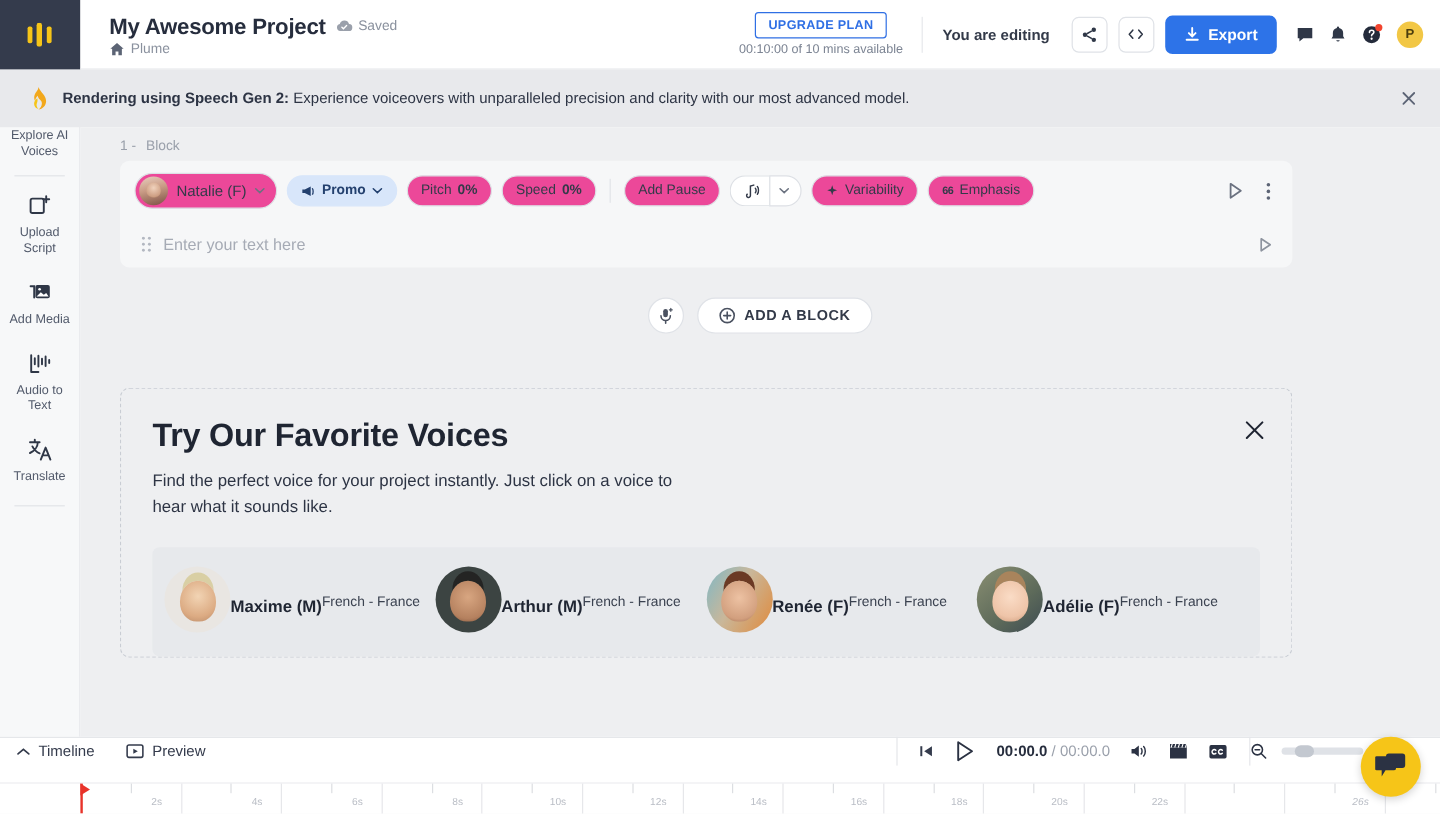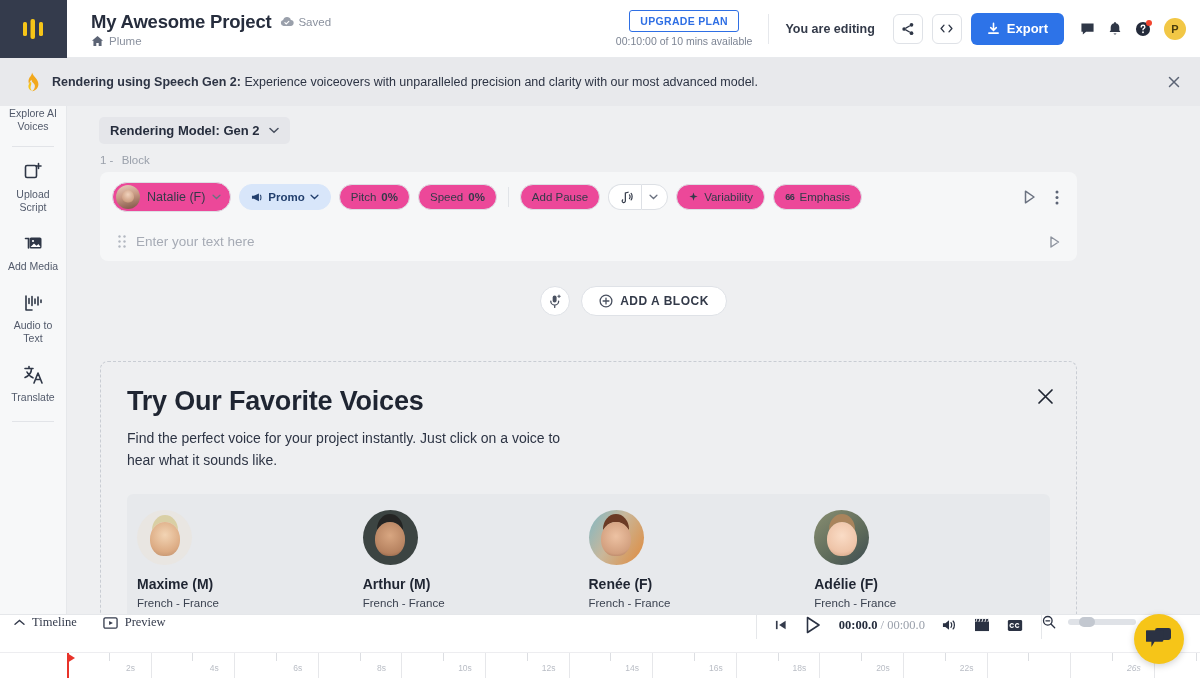--- a/index.html
+++ b/index.html
@@ -180,35 +180,35 @@
     margin: 45px 0 0 33px; width: 977px; border: 1px dashed #c9cdd4; border-radius: 8px;
     background: #eeeff1; padding: 24px 26px 0; position: relative;
   }
   .fav-title { font-size: 27px; font-weight: 700; color: #1f2532; letter-spacing: -0.2px; }
   .fav-sub { margin-top: 10px; font-size: 14px; line-height: 22px; color: #2d3444; max-width: 450px; }
   .fav-close { position: absolute; right: 22px; top: 26px; cursor: pointer; }
   .fav-grid {
     margin-top: 23px; background: #e7e9ec; border-radius: 6px; padding: 16px 10px 20px;
     display: grid; grid-template-columns: repeat(4, 1fr);
   }
-  .fav-card { display: flex; flex-direction: column; align-items: flex-start; }
+  .fav-card { display: flex; flex-direction: row; align-items: center; }
   .fav-ava { width: 55px; height: 55px; border-radius: 50%; overflow: hidden; position: relative; }
   .fav-ava .face {
     position: absolute; left: 50%; top: 52%; transform: translate(-50%,-50%);
     width: 30px; height: 34px; border-radius: 50% 50% 46% 46%;
   }
   .fav-name { margin-top: 11px; font-size: 14px; font-weight: 700; color: #1f2532; }
   .fav-lang { margin-top: 5px; font-size: 11.5px; color: #3b4250; }
 
   
   .bottom {
     position: absolute; left: 0; bottom: 0; right: 0; height: 64px;
     background: #fff; border-top: 1px solid #e5e7ea;
   }
-  .bottom-ctrl { height: 22px; display: flex; align-items: flex-start; padding: 0 14px 0 14px; font-family: Liberation Serif, serif; }
+  .bottom-ctrl { height: 22px; display: flex; align-items: center; padding: 0 14px 0 14px; }
   .bb-item { display: flex; align-items: center; gap: 7px; font-size: 12.5px; color: #343b4c; cursor: pointer; }
   .bb-gap { width: 26px; }
   .bb-spacer { flex: 1; }
   .bdiv { width: 1px; height: 24px; background: #e5e7ea; }
   .time-group { display: flex; align-items: center; gap: 17px; padding: 0 18px; }
   .time-txt { font-size: 12.5px; font-weight: 700; color: #262d3d; white-space: nowrap; }
   .time-txt .tot { color: #9aa0ab; font-weight: 400; }
   .zoom-group { display: flex; align-items: center; gap: 12px; padding-right: 24px; }
   .zoom-slider { width: 68px; height: 6px; border-radius: 4px; background: #dfe2e7; position: relative; cursor: pointer; }
   .zoom-knob {
@@ -388,26 +388,20 @@
     </div>
     <div class="banner-close">
       <svg width="12" height="12" viewBox="0 0 12 12" stroke="#5c6475" stroke-width="1.5" stroke-linecap="round">
         <path d="M1.5 1.5l9 9M10.5 1.5l-9 9"></path>
       </svg>
     </div>
   </div>
 
   <div class="main">
 
-    <div class="model-pill">
-      <span>Rendering Model: Gen 2</span>
-      <svg width="10" height="7" viewBox="0 0 10 7" fill="none" stroke="#4a5160" stroke-width="1.5" stroke-linecap="round">
-        <path d="M1 1.5L5 5.3 9 1.5"></path>
-      </svg>
-    </div>
 
     <div class="block-count">
       <span class="num">1 -</span>
       <span style="margin-left:5px">Block</span>
     </div>
 
     <div class="block-card">
       <div class="block-toolbar">
 
         <div class="pill voice-pill">

